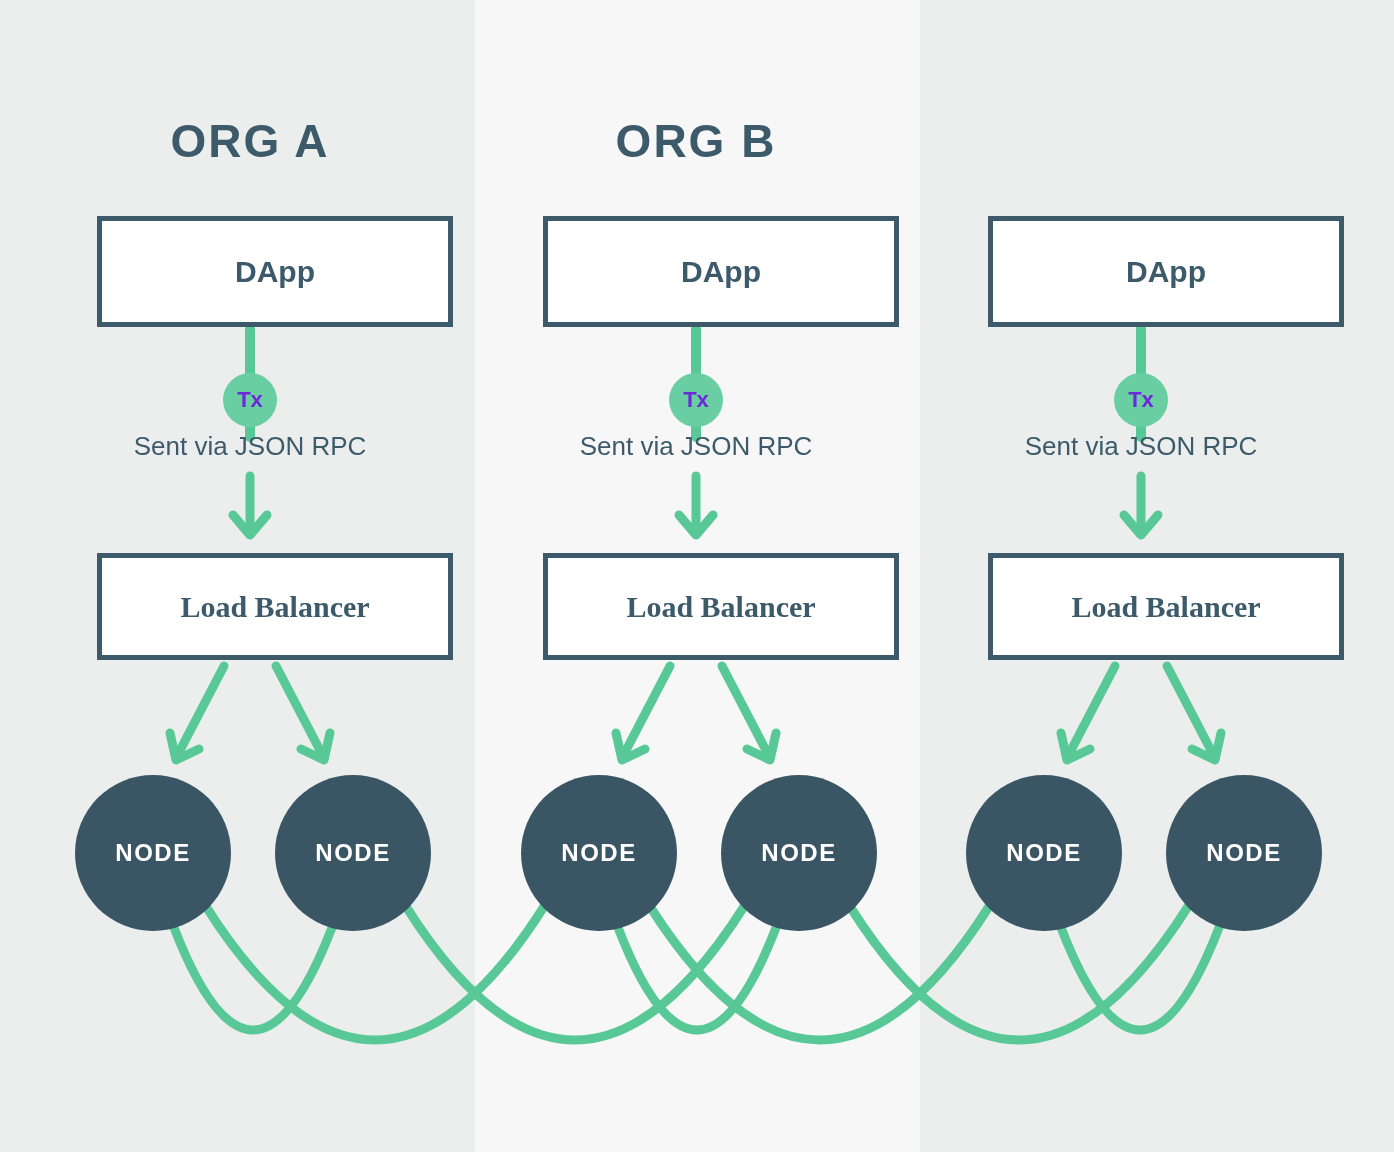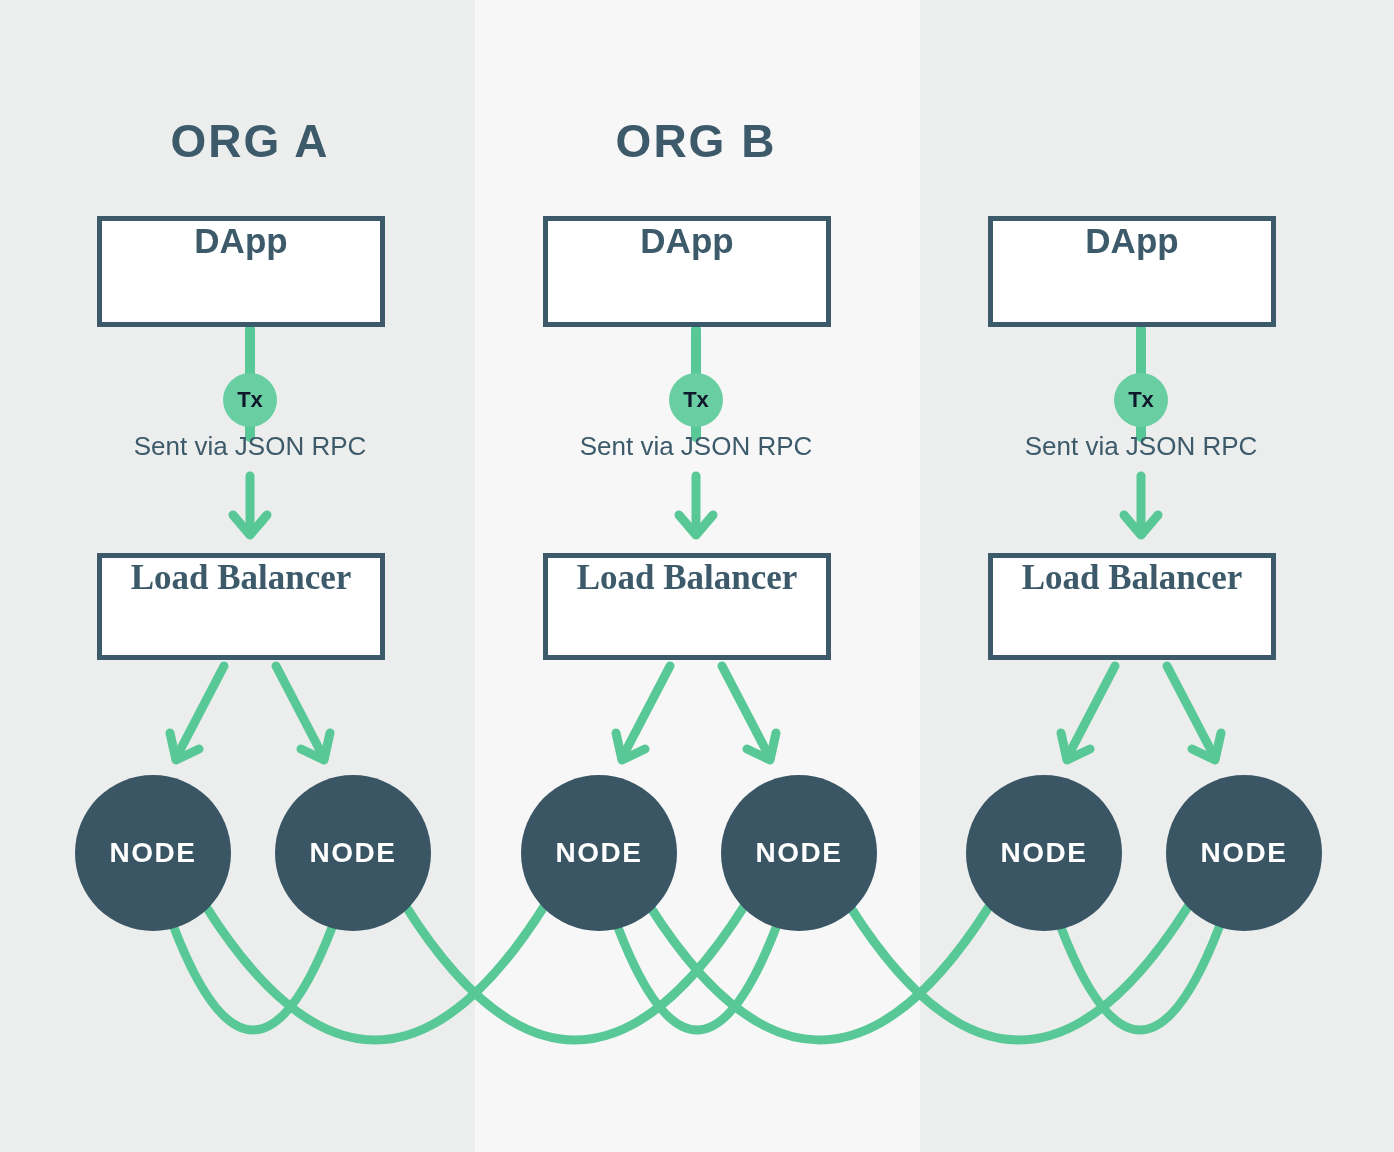--- a/index.html
+++ b/index.html
@@ -23,43 +23,43 @@
 
   .col{position:absolute;top:0;width:306px;height:1152px;z-index:3;}
   .col-0{left:97px;} .col-1{left:543px;} .col-2{left:988px;}
 
   .org-title{
     position:absolute;top:114px;left:0;width:100%;text-align:center;
     font-size:46px;font-weight:bold;letter-spacing:2px;
     color:var(--slate,#3C5A6A);
   }
   .box{
-    position:absolute;left:0;width:288px;box-sizing:border-box;
+    position:absolute;left:0;width:356px;box-sizing:border-box;
     background:var(--box-bg,#FFFFFF);border:5px solid var(--slate,#3C5A6A);
-    display:flex;align-items:flex-start;justify-content:center;
-    font-size:35px;font-weight:bold;color:var(--slate,#3C5A6A);
+    display:flex;align-items:center;justify-content:center;
+    font-size:30px;font-weight:bold;color:var(--slate,#3C5A6A);
   }
   .box.dapp{top:216px;height:111px;}
   .box.lb{top:553px;height:107px;font-family:Liberation Serif, serif;}
 
   .tx-badge{
     position:absolute;top:373px;left:50%;margin-left:-27px;width:54px;height:54px;
     border-radius:50%;background:var(--green-light,#69CFA3);
     display:flex;align-items:center;justify-content:center;
-    color:#0f172a;font-size:22px;font-weight:bold;
+    color:#6d28d9;font-size:22px;font-weight:bold;
   }
   .rpc-label{
     position:absolute;top:431px;left:-40px;width:386px;text-align:center;
     font-size:26px;color:var(--slate,#3C5A6A);
   }
   .node{
     position:absolute;top:775px;width:156px;height:156px;border-radius:50%;
     background:var(--node-fill,#3A5665);
     display:flex;align-items:center;justify-content:center;
-    color:#FFFFFF;font-size:28px;font-weight:bold;letter-spacing:1.5px;
+    color:#FFFFFF;font-size:24px;font-weight:bold;letter-spacing:1.5px;
   }
   .node.n-left{left:-22px;}
   .node.n-right{left:178px;}
 </style>
 </head>
 <body>
 
 <div>
 
   <div class="band side left"></div>

